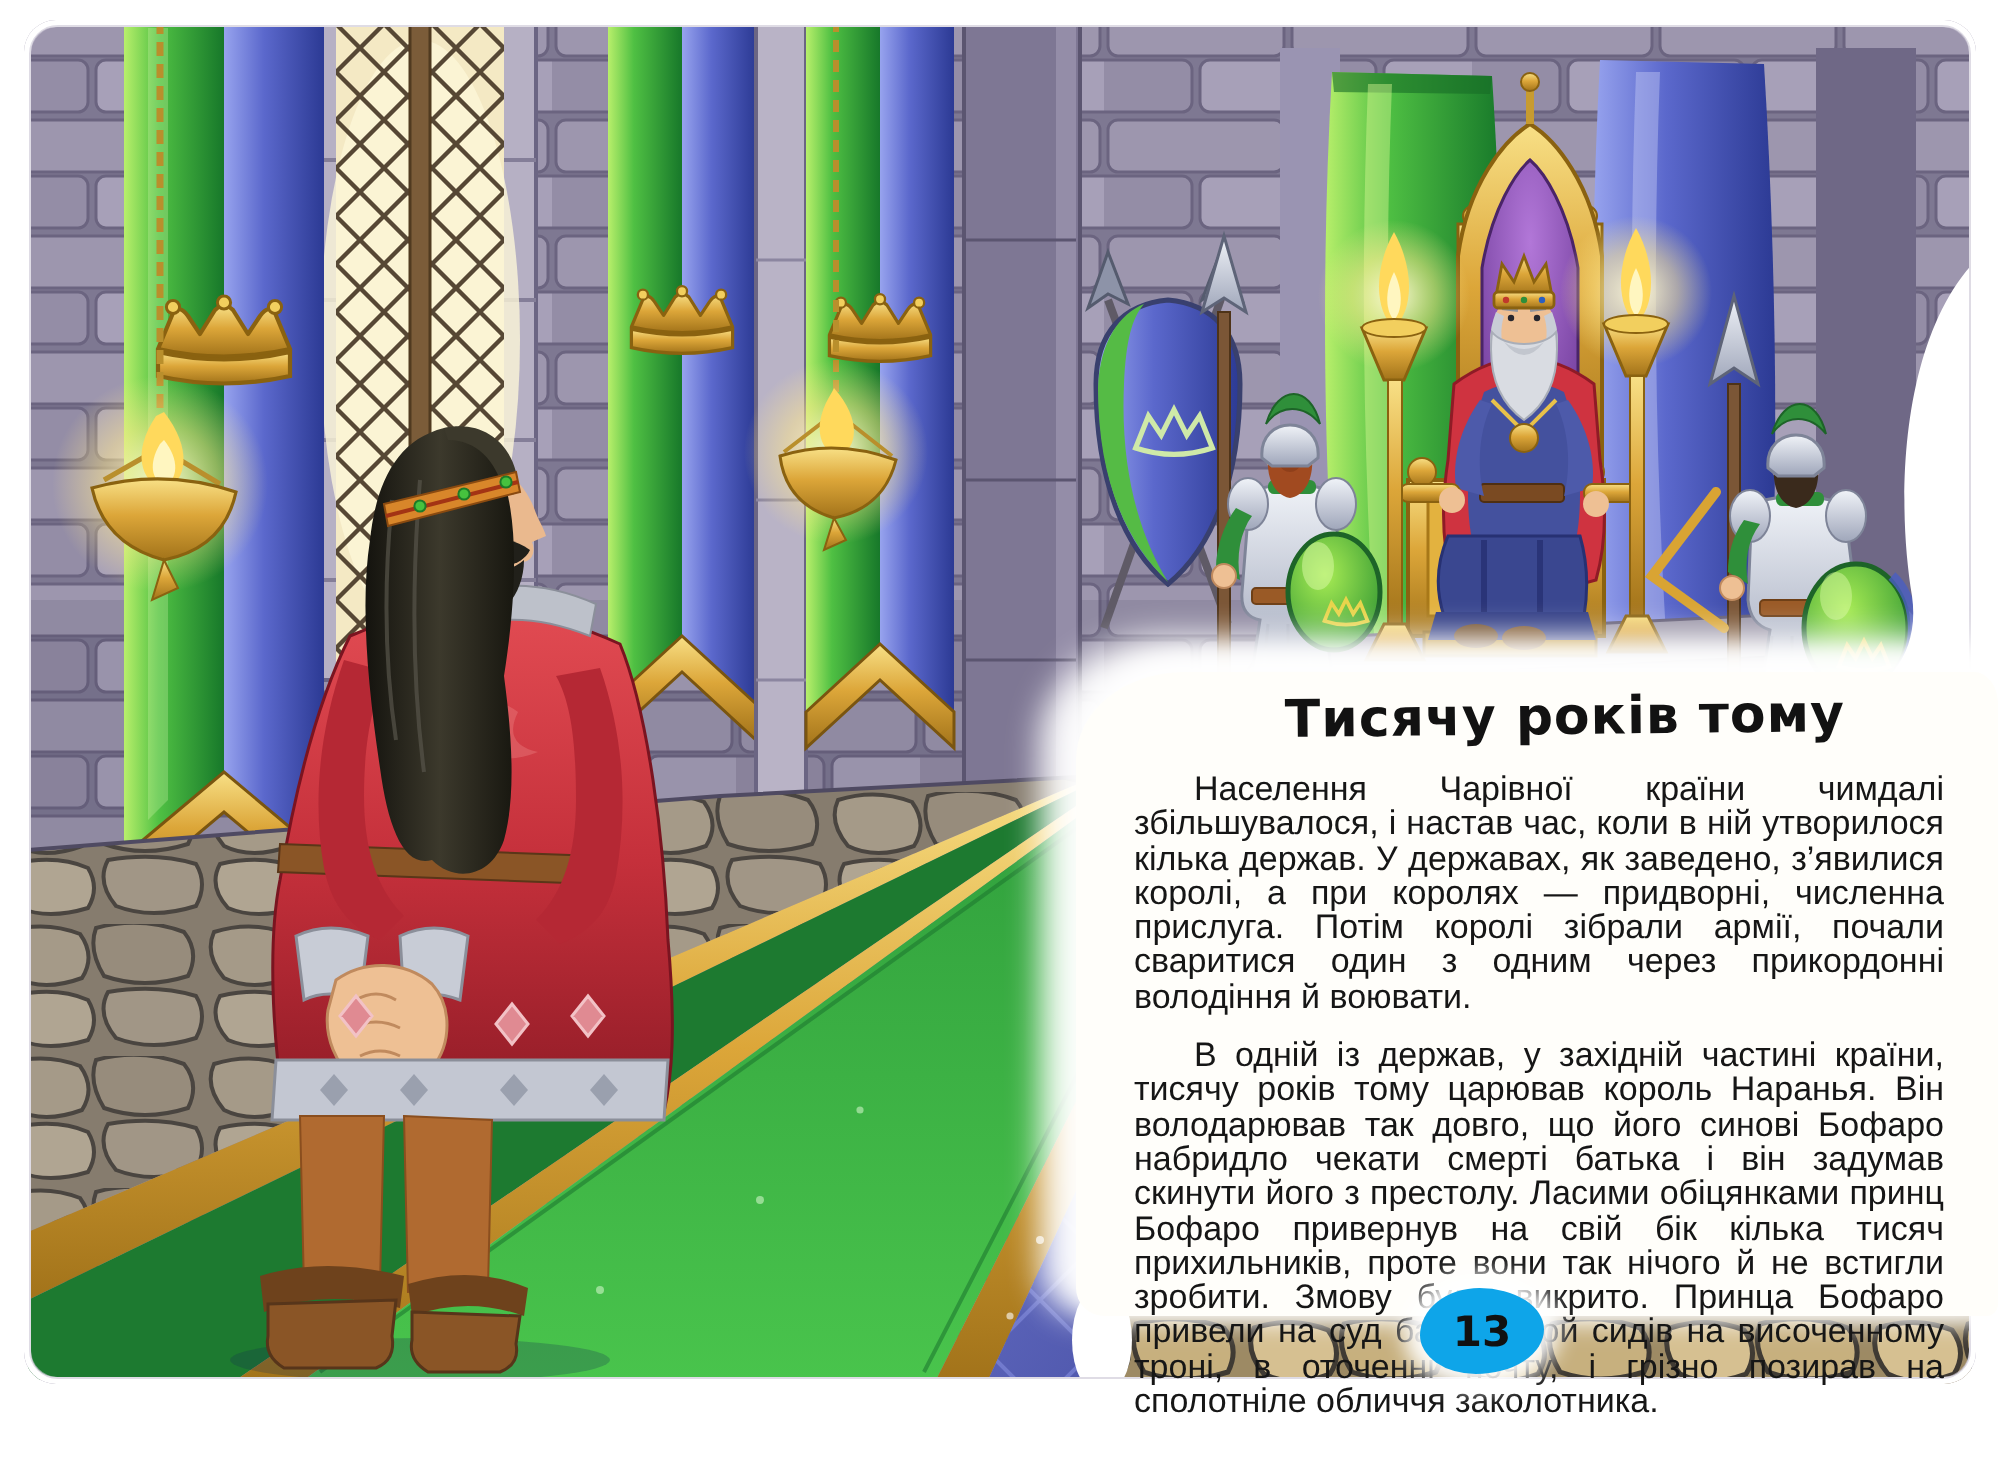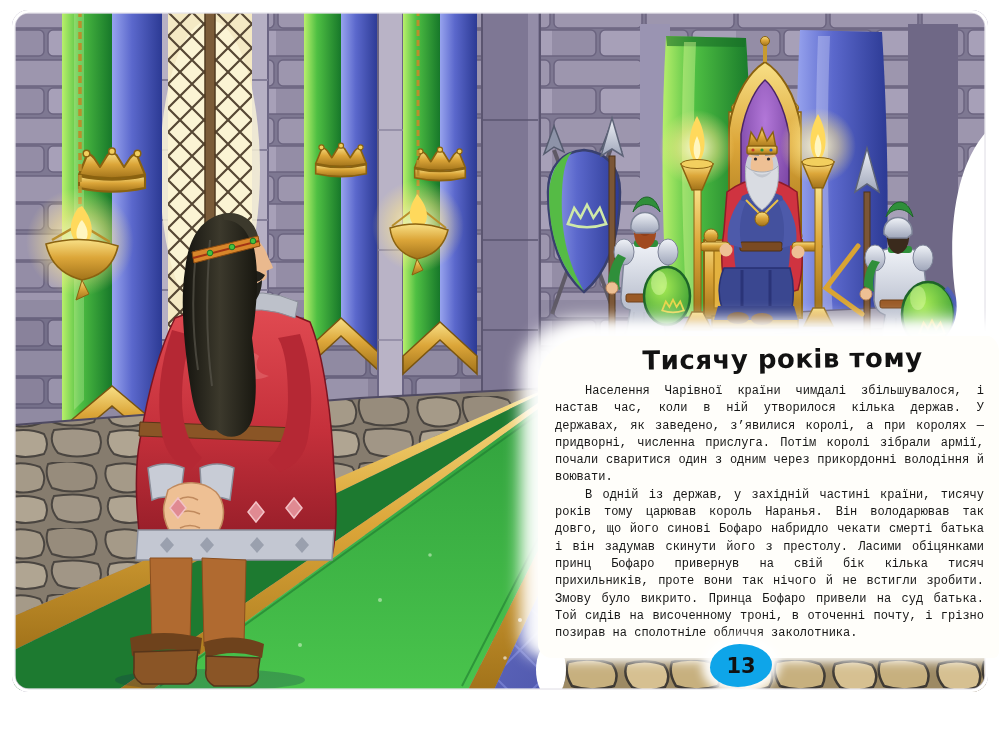--- a/index.html
+++ b/index.html
@@ -13,22 +13,22 @@
     border-radius:54px 12px 6px 14px / 44px 16px 6px 14px;
     box-shadow:-9px -9px 16px 9px rgba(255,255,255,.95), 6px -4px 10px 6px rgba(255,255,255,.85);
     padding:6px 15px 0 17px;
   }
   .chapter-title{
     margin:2px 0 9px 26px;text-align:center;
     font-family:"DejaVu Sans",sans-serif;font-weight:bold;font-size:26px;
     letter-spacing:.5px;color:#121212;transform:rotate(-.6deg);
   }
   .para{
-    margin:0;font-family:Liberation Mono, monospace;
-    font-size:12px;line-height:17.3px;text-align:justify;text-indent:30px;color:#161616;
+    margin:12px;font-family:Liberation Sans, sans-serif;
+    font-size:17px;line-height:17.3px;text-align:justify;text-indent:30px;color:#161616;
   }
   .page-number{
     position:absolute;left:710px;top:644px;width:62px;height:43px;
     background:#0ea5e9;border-radius:48% 52% 55% 45% / 55% 48% 52% 45%;
     box-shadow:0 0 10px 8px rgba(255,255,255,.95);
     display:flex;align-items:center;justify-content:center;
     font-family:"DejaVu Sans",sans-serif;font-weight:bold;font-size:21px;color:#111;
   }
 </style>
 </head>

